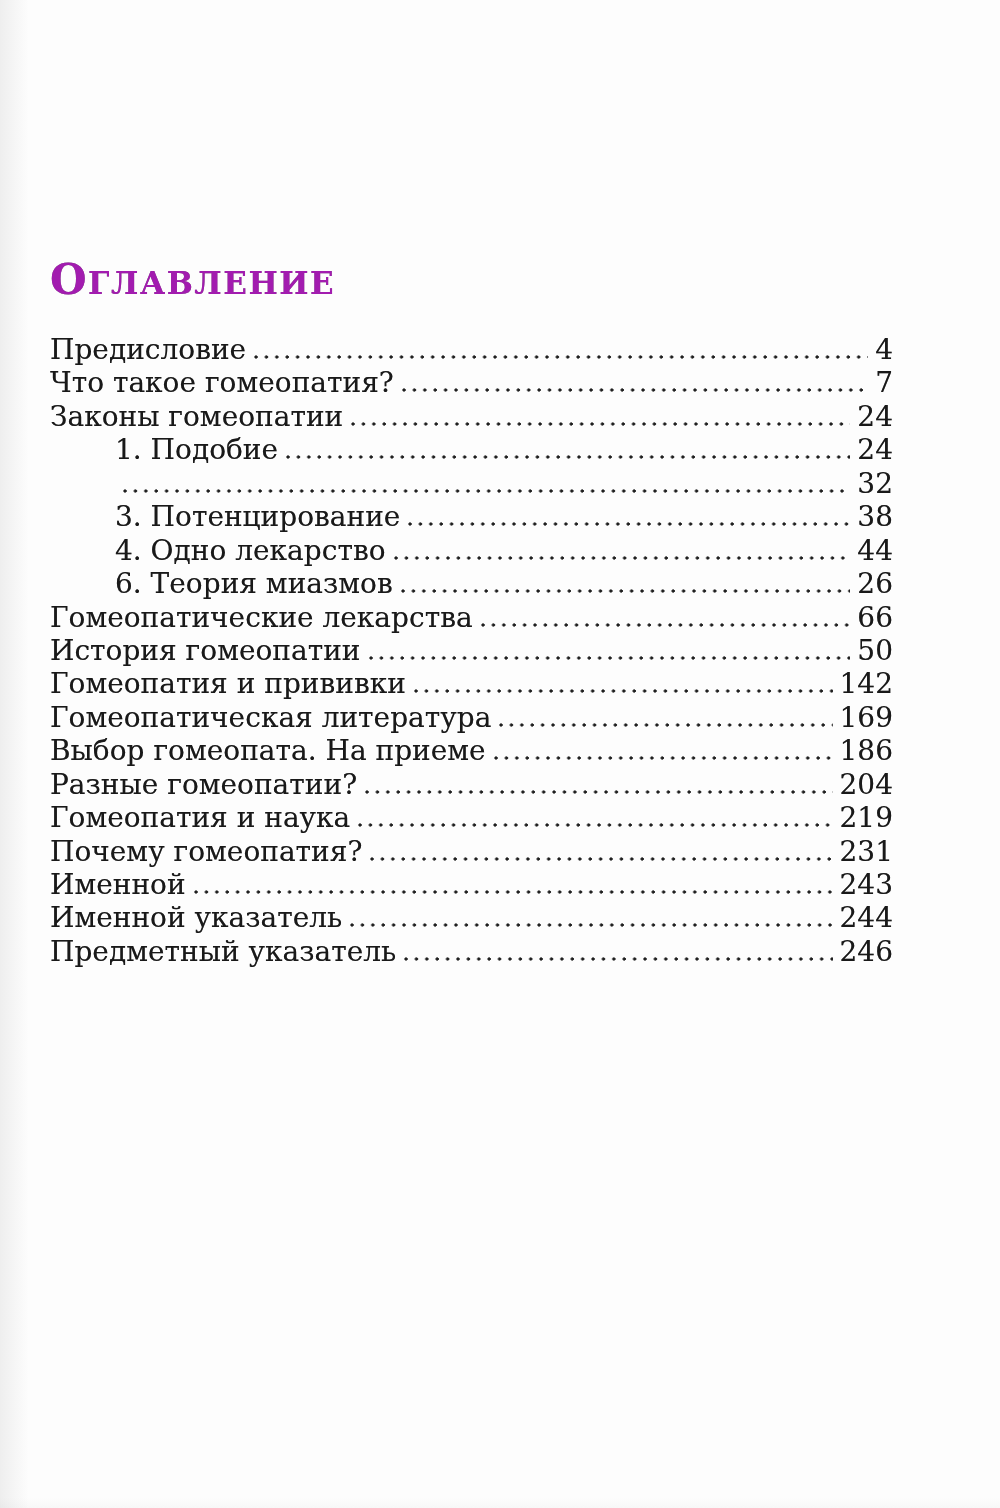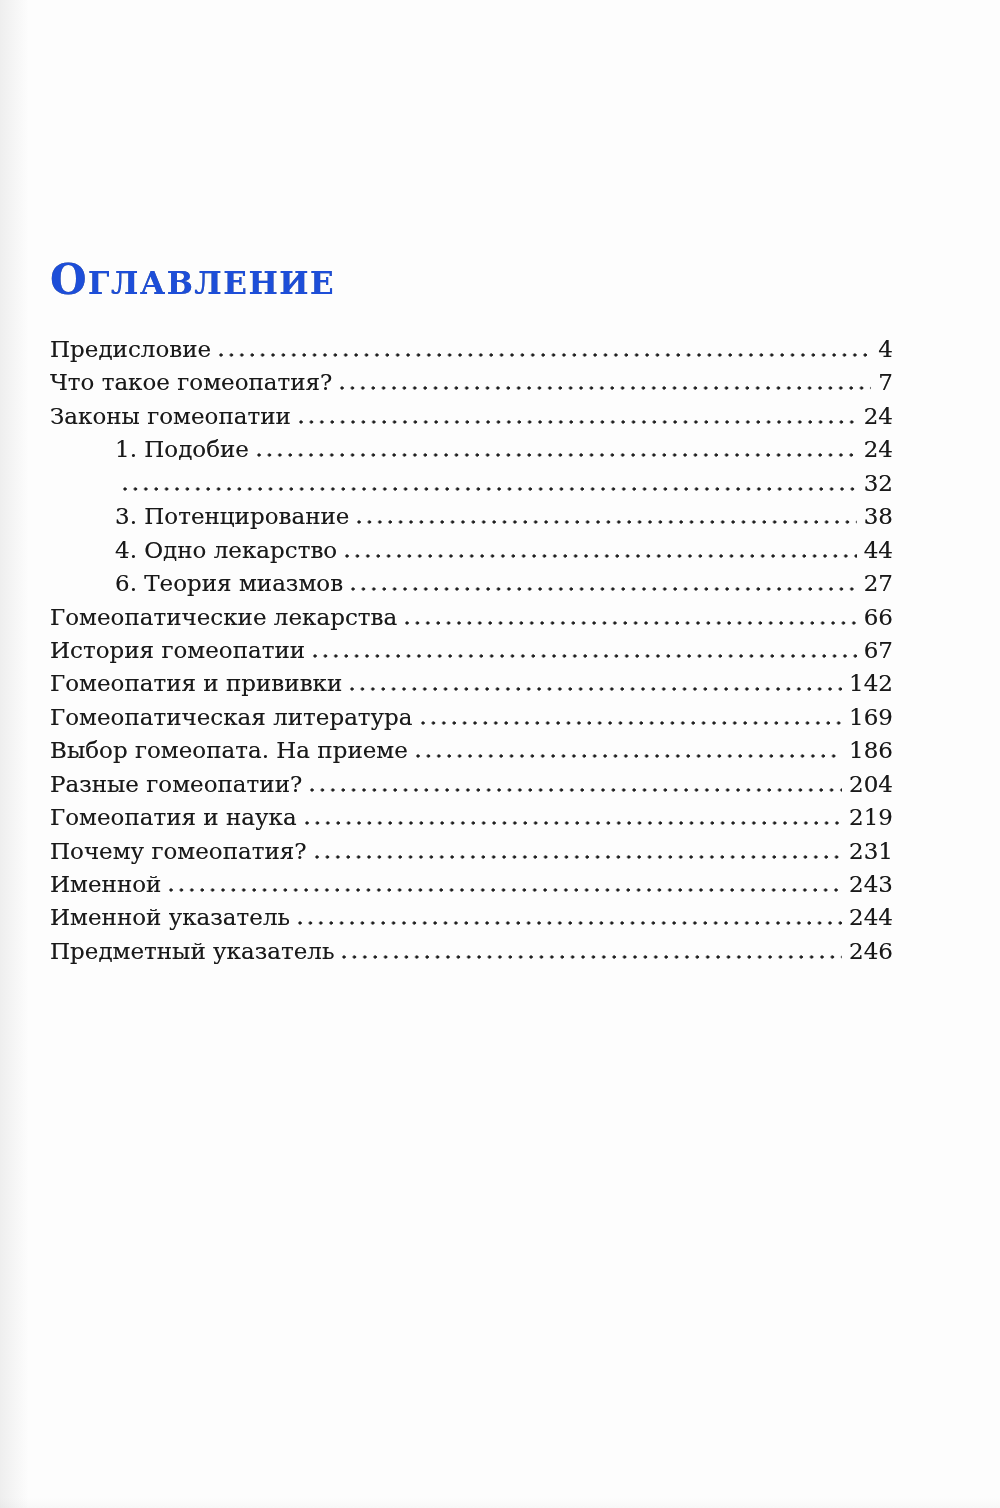--- a/index.html
+++ b/index.html
@@ -37,40 +37,40 @@
   }
   .toc-title {
     position: absolute;
     top: 258px;
     left: 0;
     margin: 0;
     font-size: 31px;
     font-weight: 600;
     letter-spacing: 1.5px;
     text-transform: uppercase;
-    color: #1d4ed8;
+    color: #a21caf;
     text-shadow: 0 0 0.5px rgba(0,0,0,0.5);
     line-height: 44px;
     text-align: right;
   }
   .toc-title::first-letter {
     font-size: 42px;
   }
   .toc-list {
     position: absolute;
     top: 333px;
     left: 0;
     width: 843px;
   }
   .toc-row {
     display: flex;
     align-items: baseline;
     height: 33.45px;
     line-height: 33.45px;
-    font-size: 23px;
+    font-size: 28px;
     white-space: nowrap;
     text-shadow: 0 0 0.5px rgba(0,0,0,0.45);
   }
   .toc-row.indent {
     padding-left: 65px;
   }
   .toc-row .label {
     flex: 0 0 auto;
   }
   .toc-row .dots {
@@ -126,31 +126,31 @@
         <span class="pagenum">38</span>
       </div>
       <div class="toc-row indent">
         <span class="label">4. Одно лекарство</span>
         <span class="dots"></span>
         <span class="pagenum">44</span>
       </div>
       <div class="toc-row indent">
         <span class="label">6. Теория миазмов</span>
         <span class="dots"></span>
-        <span class="pagenum">27</span>
+        <span class="pagenum">26</span>
       </div>
       <div class="toc-row">
         <span class="label">Гомеопатические лекарства</span>
         <span class="dots"></span>
         <span class="pagenum">66</span>
       </div>
       <div class="toc-row">
         <span class="label">История гомеопатии</span>
         <span class="dots"></span>
-        <span class="pagenum">67</span>
+        <span class="pagenum">50</span>
       </div>
       <div class="toc-row">
         <span class="label">Гомеопатия и прививки</span>
         <span class="dots"></span>
         <span class="pagenum">142</span>
       </div>
       <div class="toc-row">
         <span class="label">Гомеопатическая литература</span>
         <span class="dots"></span>
         <span class="pagenum">169</span>

